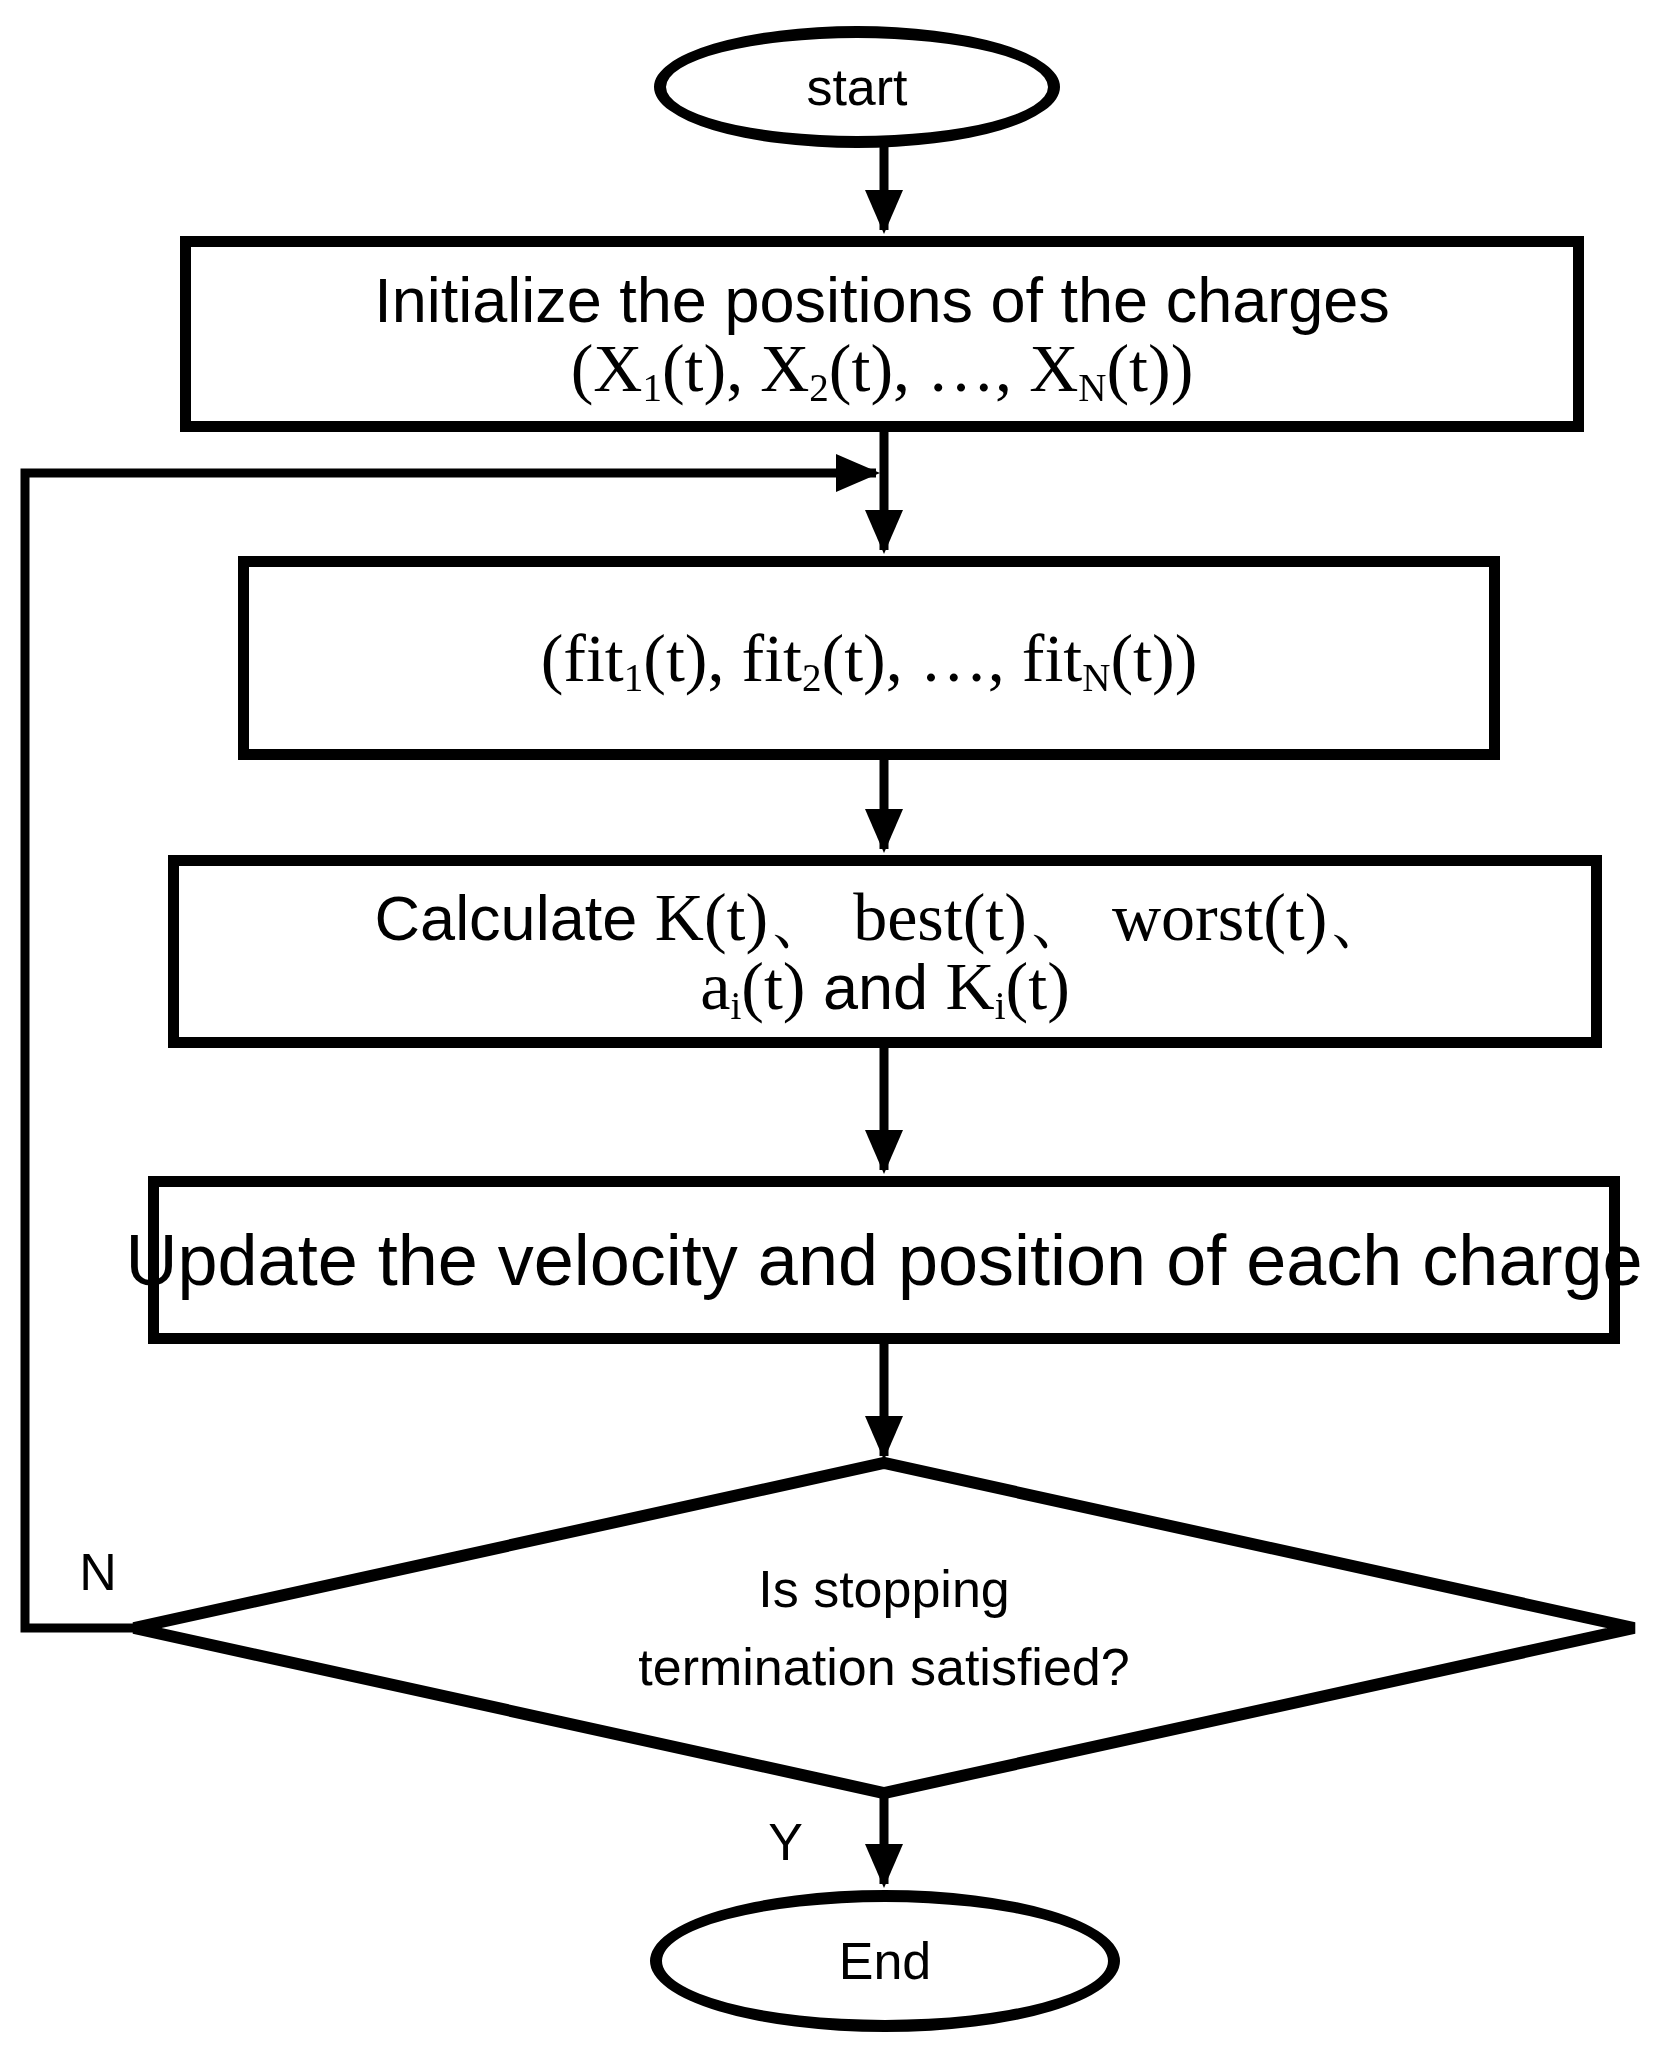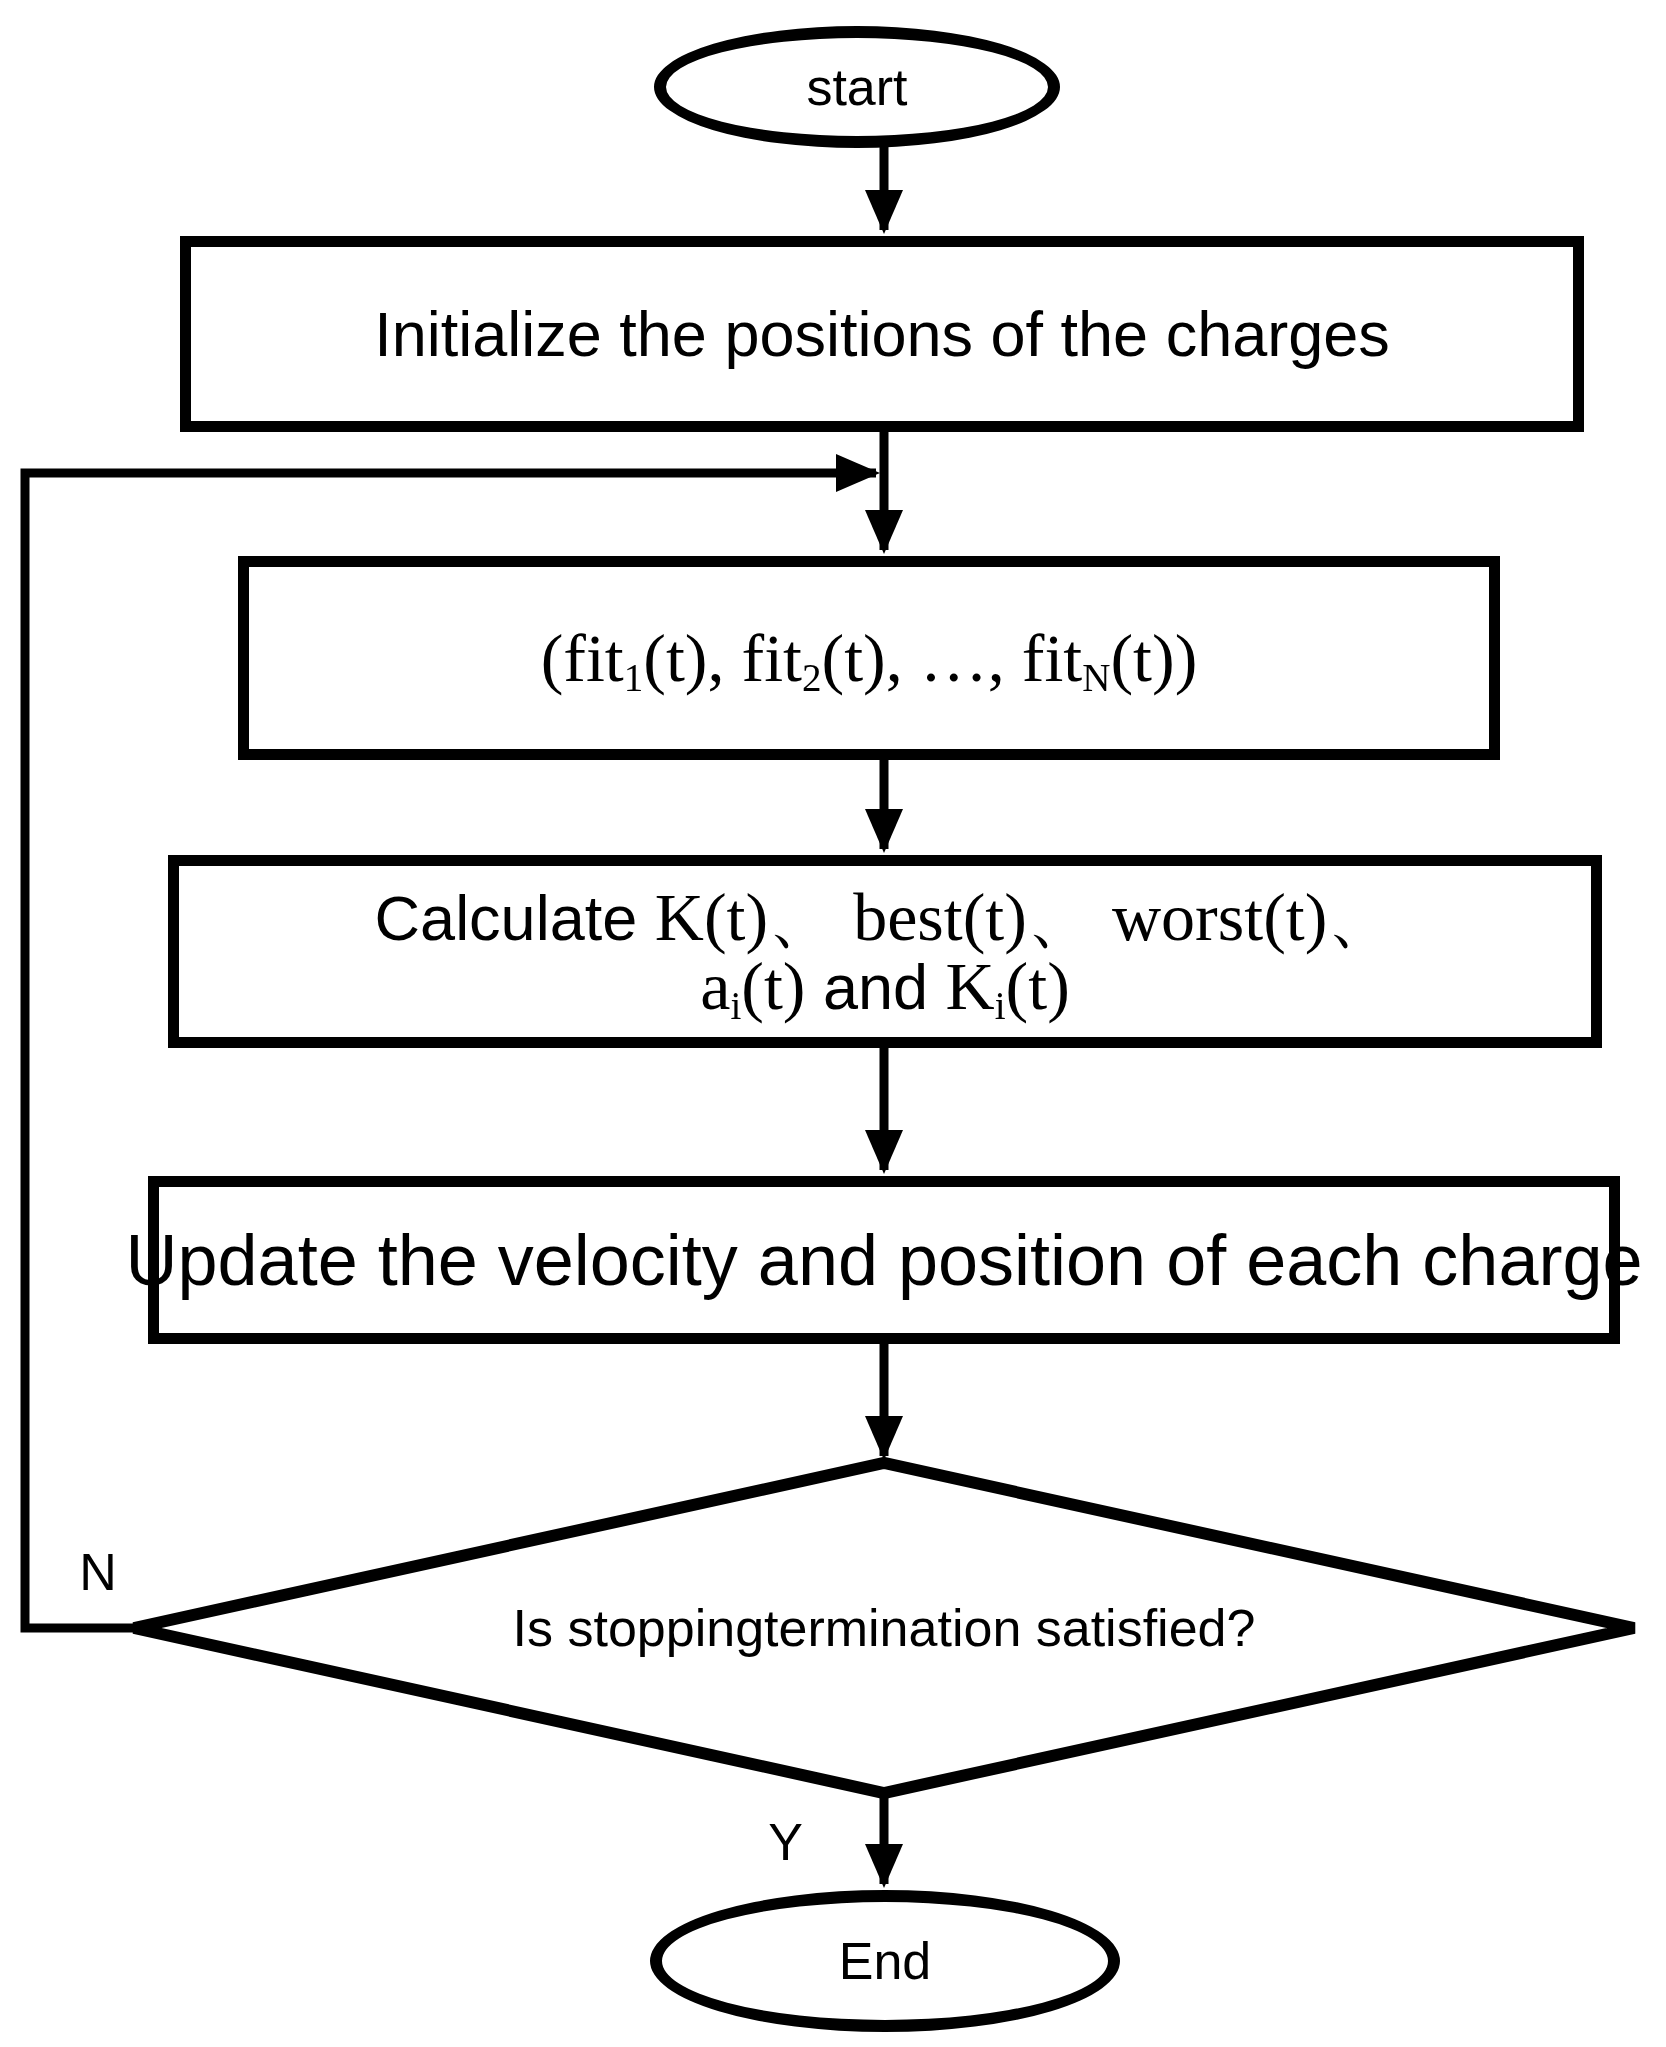--- a/index.html
+++ b/index.html
@@ -20,21 +20,21 @@
   .rect{border:11px solid #000000;}
   .ellipse{border:12px solid #000000;border-radius:50%;}
   .tline{font-size:63px;line-height:68px;white-space:nowrap;font-family:"Liberation Sans",sans-serif;}
   .tline.big{font-size:72px;}
   .terminal-label{font-size:52px;line-height:56px;font-family:"Liberation Sans",sans-serif;}
   .tok-t{font-family:"Liberation Sans",sans-serif;}
   .tok-m{font-family:"Liberation Serif",serif;font-size:1.08em;}
   sub.tok-ms{font-family:"Liberation Serif",serif;font-size:0.62em;line-height:0;vertical-align:-0.25em;}
   .decision-overlay{
     position:absolute;left:484px;top:1496px;width:800px;height:264px;
-    display:flex;align-items:center;justify-content:center;
+    display:flex;flex-direction:column;align-items:center;justify-content:center;
     text-align:center;background:transparent;
   }
   .decision-overlay .tline{font-size:52px;line-height:78px;}
   .edge-label{
     position:absolute;font-size:52px;line-height:56px;
     font-family:"Liberation Sans",sans-serif;text-align:center;
   }
 </style>
 </head>
 <body>
@@ -58,20 +58,21 @@
 
     <polygon points="134,1628 884,1463 1634,1628 884,1793" fill="#ffffff" stroke="#000000" stroke-width="12" stroke-linejoin="miter"></polygon>
   </svg>
 
   <div class="node ellipse" style="left:654px;top:26px;width:406px;height:122px;">
     <div class="terminal-label">start</div>
   </div>
 
   <div class="node rect" style="left:180px;top:236px;width:1404px;height:196px;">
     <div class="tline"><span class="tok-t">Initialize the positions of the charges</span></div>
+    <div class="tline"><span class="tok-m">(X</span><sub class="tok-ms">1</sub><span class="tok-m">(t), X</span><sub class="tok-ms">2</sub><span class="tok-m">(t), …, X</span><sub class="tok-ms">N</sub><span class="tok-m">(t))</span></div>
   </div>
 
   <div class="node rect" style="left:238px;top:556px;width:1262px;height:204px;">
     <div class="tline"><span class="tok-m">(fit</span><sub class="tok-ms">1</sub><span class="tok-m">(t), fit</span><sub class="tok-ms">2</sub><span class="tok-m">(t), …, fit</span><sub class="tok-ms">N</sub><span class="tok-m">(t))</span></div>
   </div>
 
   <div class="node rect" style="left:168px;top:855px;width:1434px;height:193px;">
     <div class="tline"><span class="tok-t">Calculate </span><span class="tok-m">K(t)、 best(t)、 worst(t)、</span></div>
     <div class="tline"><span class="tok-m">a</span><sub class="tok-ms">i</sub><span class="tok-m">(t)</span><span class="tok-t"> and </span><span class="tok-m">K</span><sub class="tok-ms">i</sub><span class="tok-m">(t)</span></div>
   </div>

